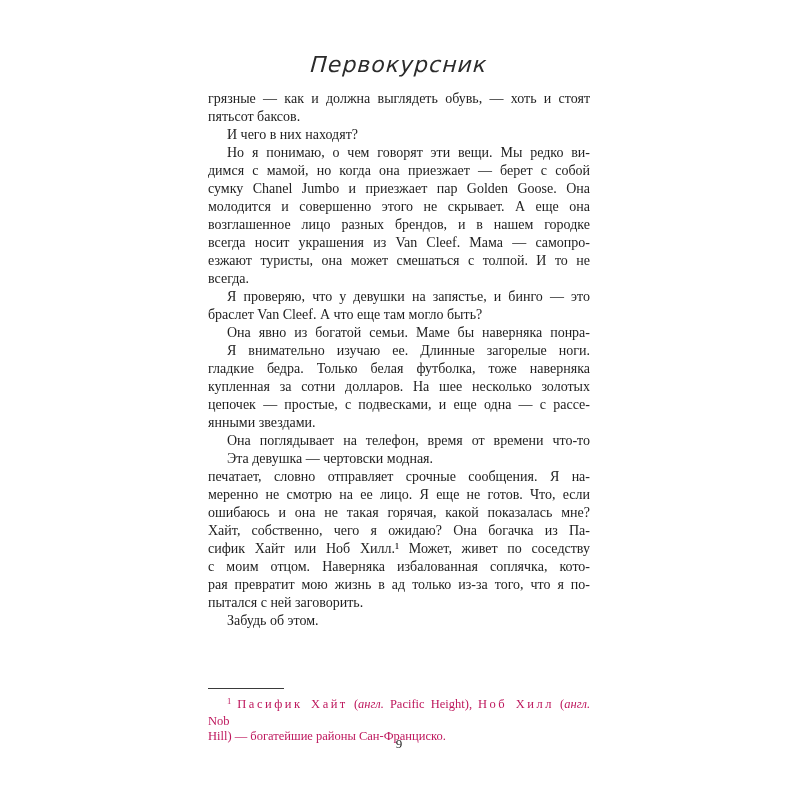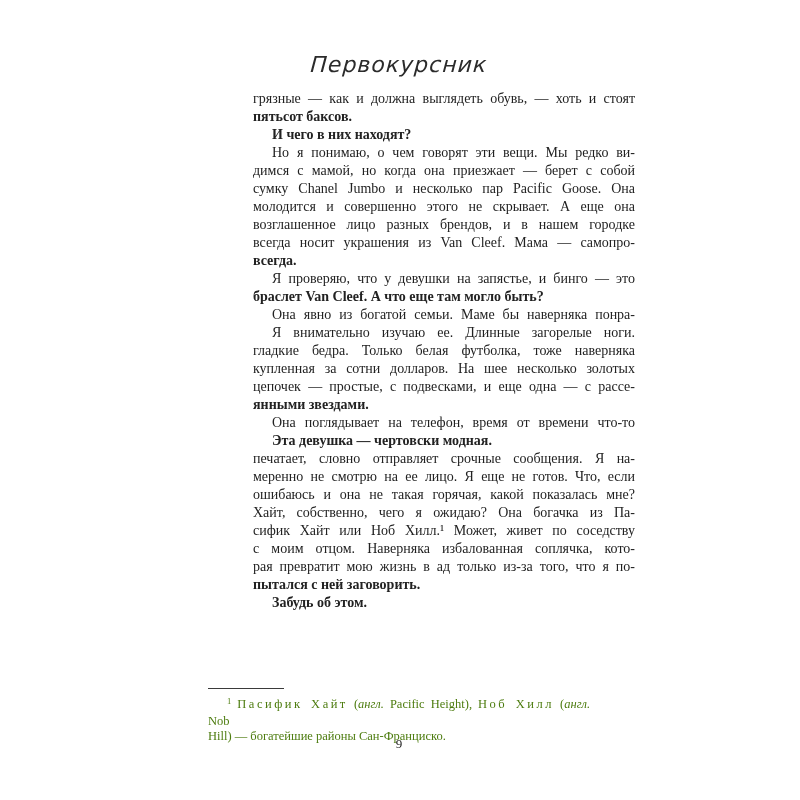--- a/index.html
+++ b/index.html
@@ -25,37 +25,36 @@
     color: #2b2b2b;
     transform: skewX(-4deg);
   }
   .body-text {
     position: absolute;
     left: 208px;
     top: 90px;
     width: 382px;
     font-size: 14px;
     line-height: 18px;
-    margin-left: 45px;
   }
   .line {
     text-align: justify;
     text-align-last: justify;
     text-justify: inter-word;
   }
-  .line.last { text-align-last: left; font-weight: bold; }
+  .line.last { text-align-last: left; }
   .indent { text-indent: 19px; }
   .footnote {
     position: absolute;
     left: 208px;
     top: 688px;
     width: 382px;
     font-size: 12.5px;
     line-height: 15.5px;
-    color: #4d7c0f;
+    color: #be185d;
   }
   .fn-rule {
     width: 76px;
     height: 0;
     border-top: 1.5px solid #3a3a3a;
     margin-bottom: 8px;
   }
   .fn-line {
     text-align: justify;
     text-align-last: justify;
@@ -81,24 +80,25 @@
 
 <div class="canvas">
   <div class="header">Первокурсник</div>
 
   <div class="body-text">
       <div class="line">грязные — как и должна выглядеть обувь, — хоть и стоят</div>
       <div class="line last">пятьсот баксов.</div>
       <div class="line indent last">И чего в них находят?</div>
       <div class="line indent">Но я понимаю, о чем говорят эти вещи. Мы редко ви-</div>
       <div class="line">димся с мамой, но когда она приезжает — берет с собой</div>
-      <div class="line">сумку Chanel Jumbo и несколько пар Pacific Goose. Она</div>
+      <div class="line">сумку Chanel Jumbo и приезжает пар Golden Goose. Она</div>
       <div class="line">молодится и совершенно этого не скрывает. А еще она</div>
       <div class="line">возглашенное лицо разных брендов, и в нашем городке</div>
       <div class="line">всегда носит украшения из Van Cleef. Мама — самопро-</div>
+      <div class="line">езжают туристы, она может смешаться с толпой. И то не</div>
       <div class="line last">всегда.</div>
       <div class="line indent">Я проверяю, что у девушки на запястье, и бинго — это</div>
       <div class="line last">браслет Van Cleef. А что еще там могло быть?</div>
       <div class="line indent">Она явно из богатой семьи. Маме бы наверняка понра-</div>
       <div class="line indent">Я внимательно изучаю ее. Длинные загорелые ноги.</div>
       <div class="line">гладкие бедра. Только белая футболка, тоже наверняка</div>
       <div class="line">купленная за сотни долларов. На шее несколько золотых</div>
       <div class="line">цепочек — простые, с подвесками, и еще одна — с рассе-</div>
       <div class="line last">янными звездами.</div>
       <div class="line indent">Она поглядывает на телефон, время от времени что-то</div>

